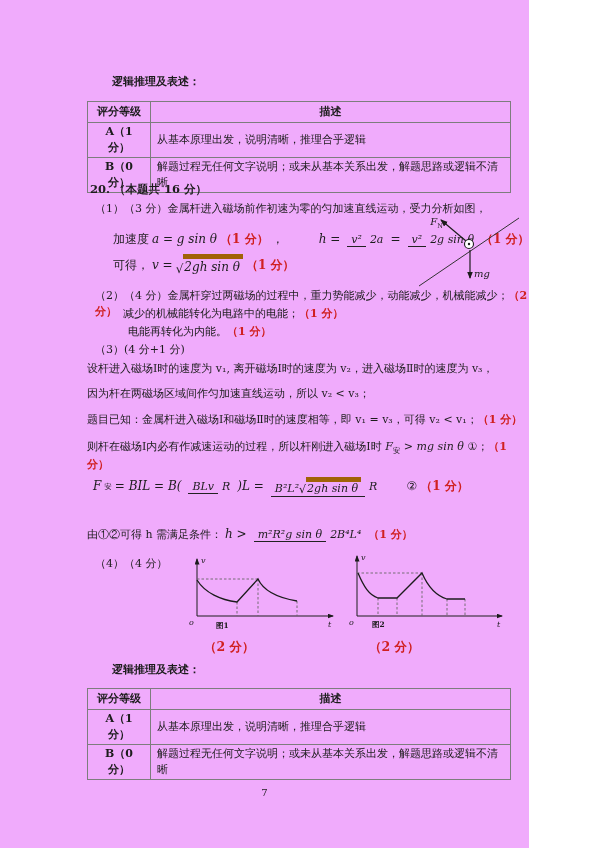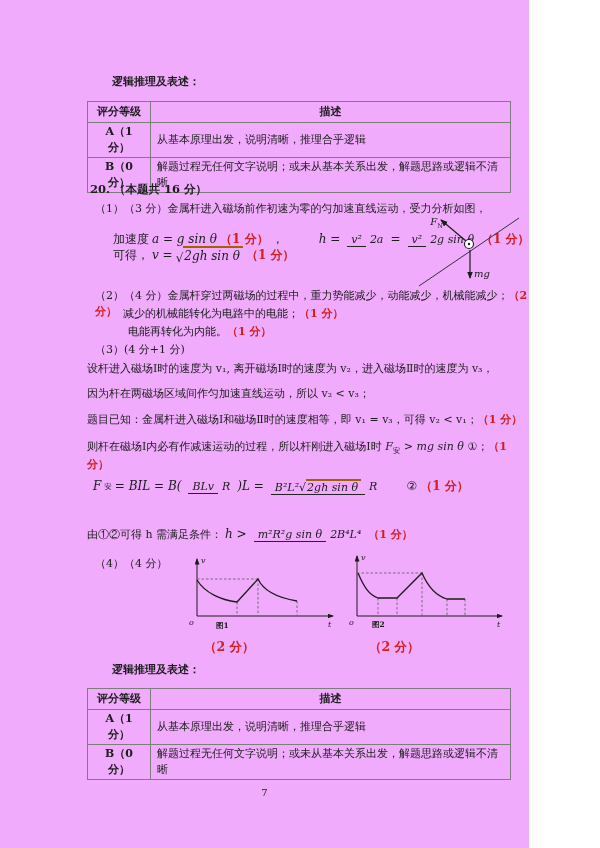--- a/index.html
+++ b/index.html
@@ -18,21 +18,21 @@
   table.rubric th.c1{width:50px;}
   
   .mathline{display:flex;align-items:center;font-size:12px;white-space:nowrap;}
   .mathline>span{margin-right:3px;}
   .frac{display:inline-flex;flex-direction:row;align-items:center;vertical-align:middle;
         margin:0 4px;font-size:11px;line-height:1.2;}
   .frac .num{border-bottom:1px solid #222;padding:0 4px;display:inline-flex;align-items:flex-end;}
   .frac .den{padding:0 4px;}
   .sqrt{display:inline-flex;align-items:stretch;white-space:nowrap;}
   .sqrt .sign{font-style:normal;align-self:flex-end;line-height:1.1;}
-  .sqrt .radicand{border-top:2px solid #a16207;padding:0 3px 0 1px;}
+  .sqrt .radicand{border-top:5px solid #a16207;padding:0 3px 0 1px;}
   .caption{font-size:7.5px;font-weight:bold;}
   svg text{font-family:"DejaVu Serif","Liberation Serif",serif;}
 </style>
 </head>
 <body>
 
 <div class="page">
 
   <div class="abs bold" style="left:112px;top:74px;">逻辑推理及表述：</div>
 
@@ -68,21 +68,21 @@
         <span class="den it">2a</span>
       </span>
     <span>=</span>
     <span class="frac">
         <span class="num it">v²</span>
         <span class="den it">2g sin θ</span>
       </span>
     <span class="red">（1 分），</span>
   </div>
 
-  <div class="abs mathline" style="left:113px;top:246px;">
+  <div class="abs mathline" style="left:113px;top:254px;">
     <span>可得，</span>
     <span class="it">v =</span>
     <span class="sqrt">
         <span class="sign">√</span>
         <span class="radicand it">2gh sin θ</span>
       </span>
     <span class="red">（1 分）</span>
   </div>
 
   <svg class="abs" style="left:413px;top:210px;" width="115" height="85" viewBox="0 0 115 85">

